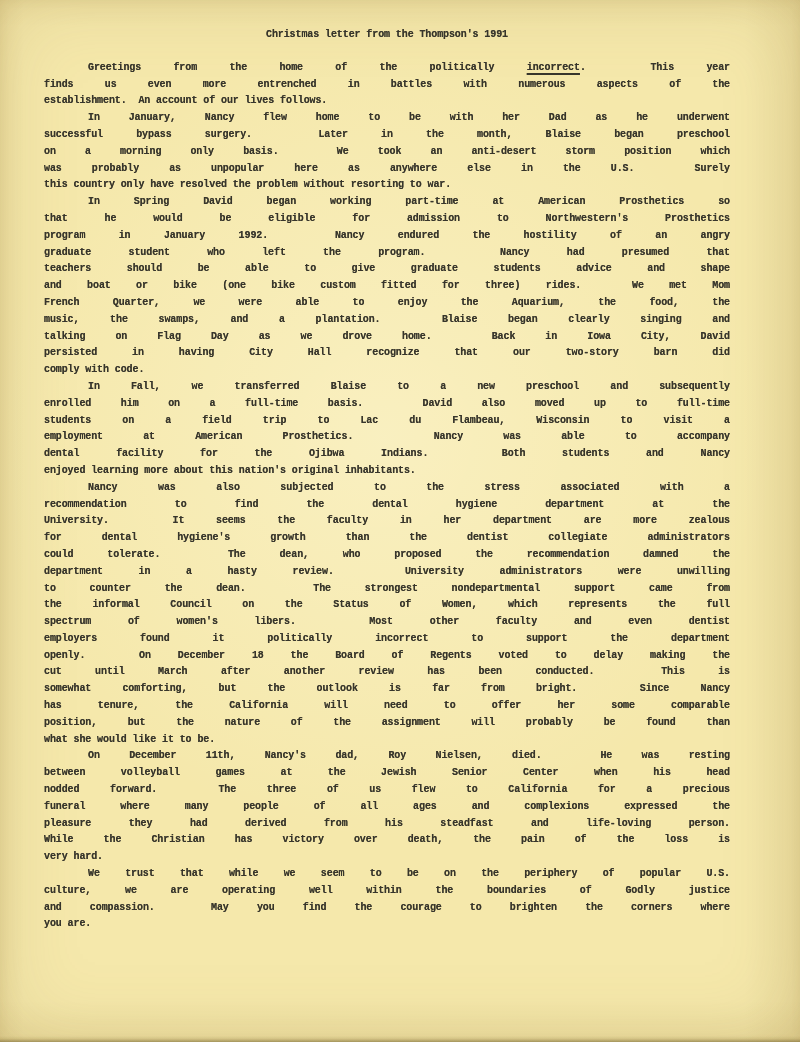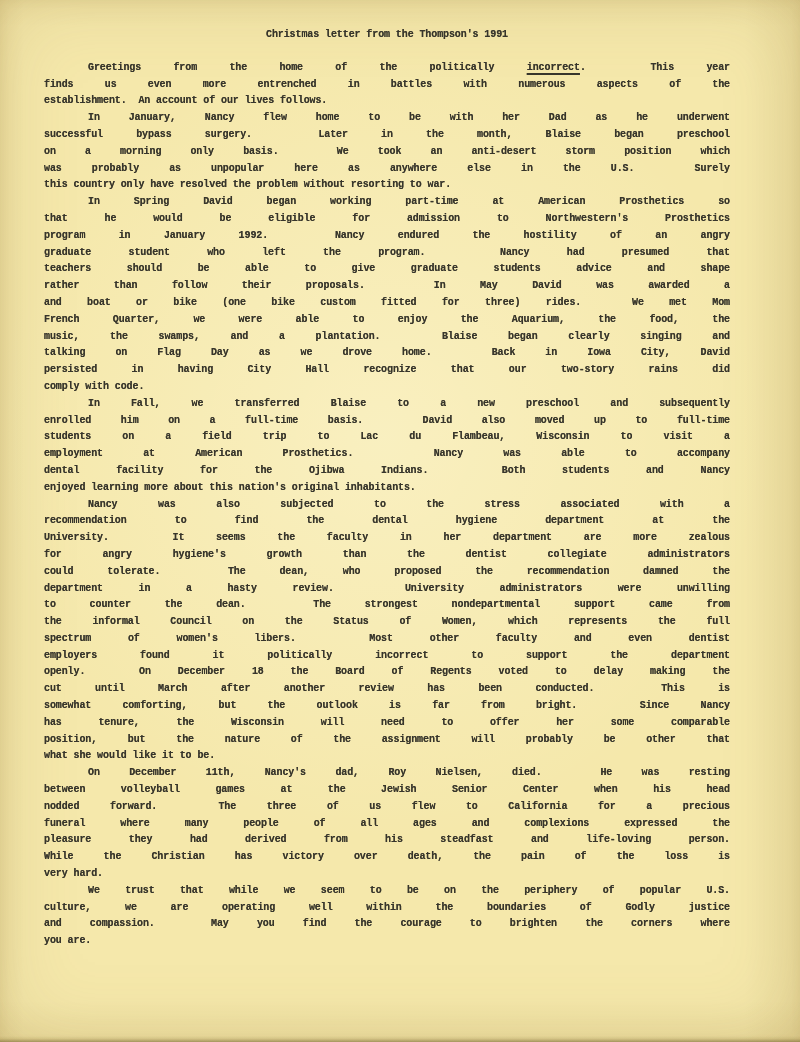--- a/index.html
+++ b/index.html
@@ -52,57 +52,56 @@
       <div class="ln">was probably as unpopular here as anywhere else in the U.S.&nbsp; Surely</div>
       <div class="ln last">this country only have resolved the problem without resorting to war.</div>
     </div>
 
     <div class="para">
       <div class="ln first">In Spring David began working part-time at American Prosthetics so</div>
       <div class="ln">that he would be eligible for admission to Northwestern's Prosthetics</div>
       <div class="ln">program in January 1992.&nbsp; Nancy endured the hostility of an angry</div>
       <div class="ln">graduate student who left the program.&nbsp; Nancy had presumed that</div>
       <div class="ln">teachers should be able to give graduate students advice and shape</div>
-      <div class="ln">rather than follow their proposals.&nbsp; In May David was awarded a</div>
     </div>
 
     <div class="para">
       <div class="ln">and boat or bike (one bike custom fitted for three) rides.&nbsp; We met Mom</div>
       <div class="ln">French Quarter, we were able to enjoy the Aquarium, the food, the</div>
       <div class="ln">music, the swamps, and a plantation.&nbsp; Blaise began clearly singing and</div>
       <div class="ln">talking on Flag Day as we drove home.&nbsp; Back in Iowa City, David</div>
-      <div class="ln">persisted in having City Hall recognize that our two-story rains did</div>
+      <div class="ln">persisted in having City Hall recognize that our two-story barn did</div>
       <div class="ln last">comply with code.</div>
     </div>
 
     <div class="para">
       <div class="ln first">In Fall, we transferred Blaise to a new preschool and subsequently</div>
       <div class="ln">enrolled him on a full-time basis.&nbsp; David also moved up to full-time</div>
       <div class="ln">students on a field trip to Lac du Flambeau, Wisconsin to visit a</div>
       <div class="ln">employment at American Prosthetics.&nbsp; Nancy was able to accompany</div>
       <div class="ln">dental facility for the Ojibwa Indians.&nbsp; Both students and Nancy</div>
       <div class="ln last">enjoyed learning more about this nation's original inhabitants.</div>
     </div>
 
     <div class="para">
       <div class="ln first">Nancy was also subjected to the stress associated with a</div>
       <div class="ln">recommendation to find the dental hygiene department at the</div>
       <div class="ln">University.&nbsp; It seems the faculty in her department are more zealous</div>
-      <div class="ln">for angry hygiene's growth than the dentist collegiate administrators</div>
+      <div class="ln">for dental hygiene's growth than the dentist collegiate administrators</div>
       <div class="ln">could tolerate.&nbsp; The dean, who proposed the recommendation damned the</div>
       <div class="ln">department in a hasty review.&nbsp; University administrators were unwilling</div>
       <div class="ln">to counter the dean.&nbsp; The strongest nondepartmental support came from</div>
       <div class="ln">the informal Council on the Status of Women, which represents the full</div>
       <div class="ln">spectrum of women's libers.&nbsp; Most other faculty and even dentist</div>
       <div class="ln">employers found it politically incorrect to support the department</div>
       <div class="ln">openly.&nbsp; On December 18 the Board of Regents voted to delay making the</div>
       <div class="ln">cut until March after another review has been conducted.&nbsp; This is</div>
       <div class="ln">somewhat comforting, but the outlook is far from bright.&nbsp; Since Nancy</div>
-      <div class="ln">has tenure, the Wisconsin will need to offer her some comparable</div>
-      <div class="ln">position, but the nature of the assignment will probably be other that</div>
+      <div class="ln">has tenure, the California will need to offer her some comparable</div>
+      <div class="ln">position, but the nature of the assignment will probably be found than</div>
       <div class="ln last">what she would like it to be.</div>
     </div>
 
     <div class="para">
       <div class="ln first">On December 11th, Nancy's dad, Roy Nielsen, died.&nbsp; He was resting</div>
       <div class="ln">between volleyball games at the Jewish Senior Center when his head</div>
       <div class="ln">nodded forward.&nbsp; The three of us flew to California for a precious</div>
       <div class="ln">funeral where many people of all ages and complexions expressed the</div>
       <div class="ln">pleasure they had derived from his steadfast and life-loving person.</div>
       <div class="ln">While the Christian has victory over death, the pain of the loss is</div>

